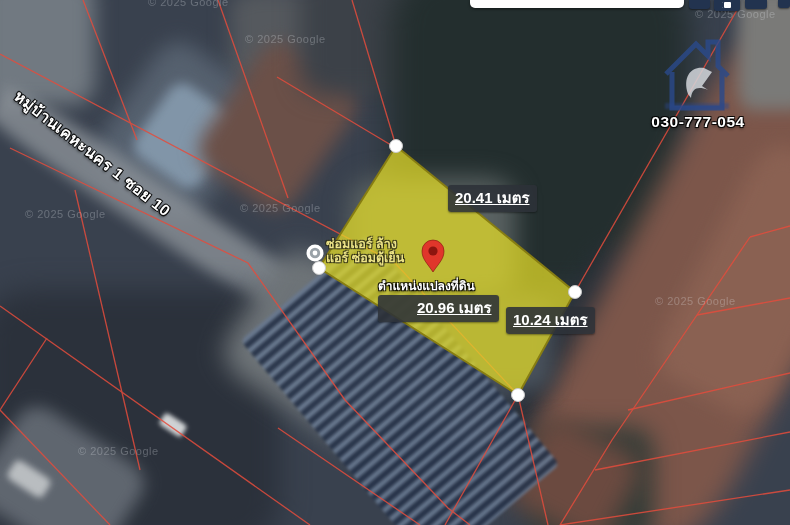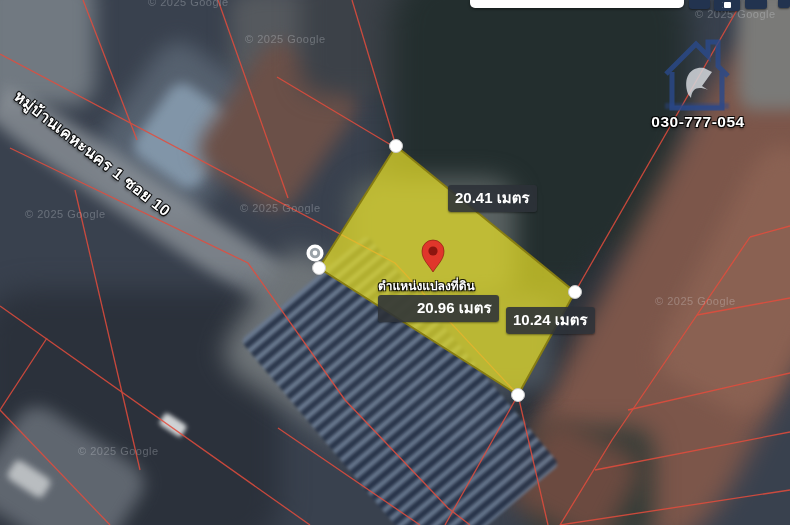--- a/index.html
+++ b/index.html
@@ -25,21 +25,21 @@
                 0 2px 3px rgba(0,0,0,.55);
   }
   #street-label{
     position:absolute;left:24px;top:84px;
     transform:rotate(38deg);transform-origin:0 0;
     font-size:15.5px;letter-spacing:.6px;white-space:nowrap;font-weight:bold;
   }
   .dim-label{
     position:absolute;background:rgba(44,49,56,.88);color:#fff;
     border-radius:3px;padding:1px 7px 2px 7px;font-size:15px;font-weight:600;
-    white-space:nowrap;box-shadow:0 1px 2px rgba(0,0,0,.4);
+    white-space:nowrap;box-shadow:0 1px 2px rgba(0,0,0,.4);text-decoration:underline;
   }
   #pin-caption{
     position:absolute;left:378px;top:276px;width:120px;text-align:left;
     font-size:12px;font-weight:bold;
   }
   #poi-label{
     position:absolute;left:326px;top:238px;font-size:12.5px;font-weight:bold;
     line-height:13.5px;color:#ece387;white-space:nowrap;
     text-shadow:-1px -1px 0 rgba(40,40,20,.8),1px -1px 0 rgba(40,40,20,.8),
                 -1px 1px 0 rgba(40,40,20,.8),1px 1px 0 rgba(40,40,20,.8);
@@ -131,20 +131,24 @@
     </g>
 
     <g>
       <path d="M433,272 C 427,263 422,259 422,251 A 11,11 0 1 1 444,251 C 444,259 439,263 433,272 Z" fill="#e0362b" stroke="#7e120c" stroke-width="0.6"></path>
       <circle cx="433" cy="251" r="4.6" fill="#8c150f"></circle>
     </g>
   </svg>
 
   <div id="street-label" class="outlined">หมู่บ้านเคหะนคร 1 ซอย 10</div>
 
+  <div id="poi-label">
+    <div>ซ่อมแอร์ ล้าง</div>
+    <div>แอร์ ซ่อมตู้เย็น</div>
+  </div>
 
   <div class="dim-label" style="left:448px;top:185px;">20.41 เมตร</div>
   <div class="dim-label" style="left:378px;top:295px;padding-left:39px;">20.96 เมตร</div>
   <div class="dim-label" style="left:506px;top:307px;">10.24 เมตร</div>
 
   <div id="pin-caption" class="outlined">ตำแหน่งแปลงที่ดิน</div>
 
   <div class="wm" style="left:148px;top:-4px;">© 2025 Google</div>
   <div class="wm" style="left:245px;top:33px;">© 2025 Google</div>
   <div class="wm" style="left:695px;top:8px;">© 2025 Google</div>

